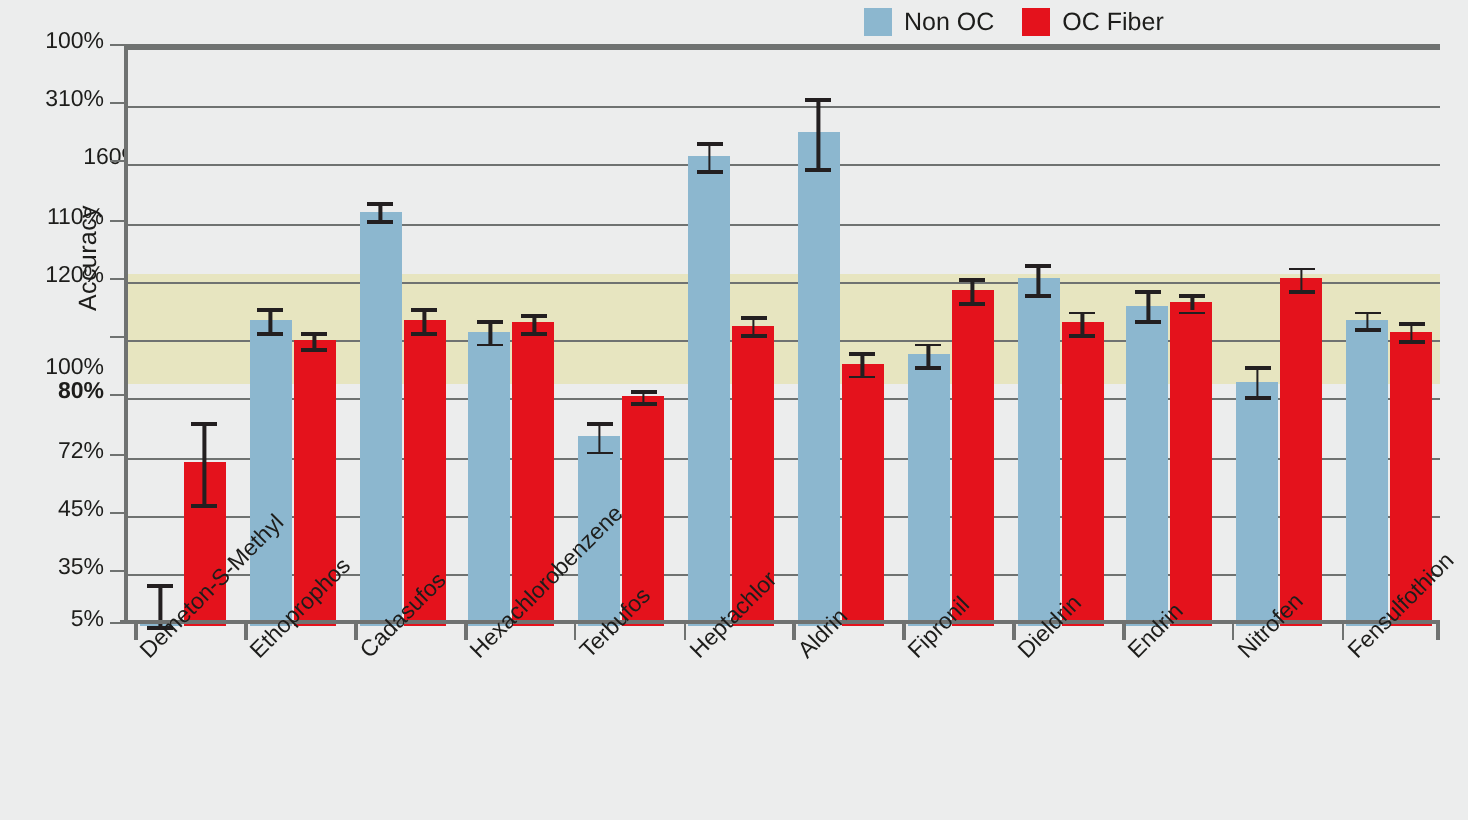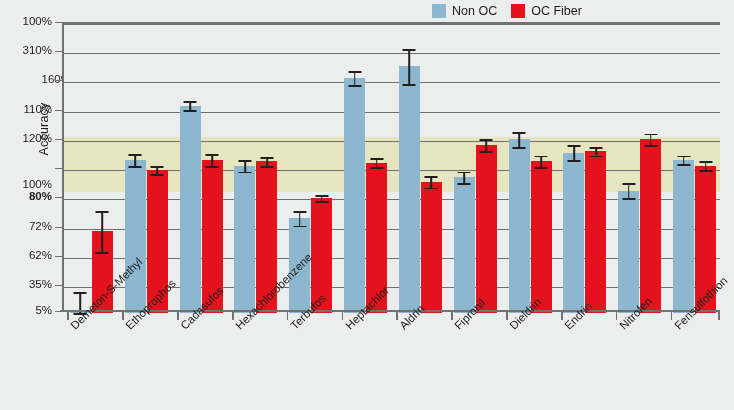--- a/index.html
+++ b/index.html
@@ -179,21 +179,21 @@
       <div class="ytick-label" style="top: 103.667px; left: 0px;">110%</div>
       <div class="ytick-mark" style="top: 109.667px;"></div>
       <div class="ytick-label" style="top: 132.889px; left: 0px; text-align: right;">120%</div>
       <div class="ytick-mark" style="top: 138.889px;"></div>
       <div class="ytick-label" style="top: 179px; left: 0px;">100%</div>
       <div class="ytick-mark" style="top: 168.111px;"></div>
       <div class="ytick-label" style="top: 191.333px; left: 0px; font-weight: bold;">80%</div>
       <div class="ytick-mark" style="top: 197.333px;"></div>
       <div class="ytick-label" style="top: 220.556px; left: 0px;">72%</div>
       <div class="ytick-mark" style="top: 226.556px;"></div>
-      <div class="ytick-label" style="top: 249.778px; left: 0px;">62%</div>
+      <div class="ytick-label" style="top: 249.778px; left: 0px;">45%</div>
       <div class="ytick-mark" style="top: 255.778px;"></div>
       <div class="ytick-label" style="top: 279px; left: 0px;">35%</div>
       <div class="ytick-mark" style="top: 285px;"></div>
       <div class="ytick-label" style="top: 305px; left: 0px;">5%</div>
       <div class="ytick-mark" style="top: 311px;"></div>
     </div>
 
   <div class="plot-area">
     <div id="band" class="band" style="top: 112.506px; height: 55.5222px; background: rgb(231, 229, 192);"></div>
     <div id="gridlines">

